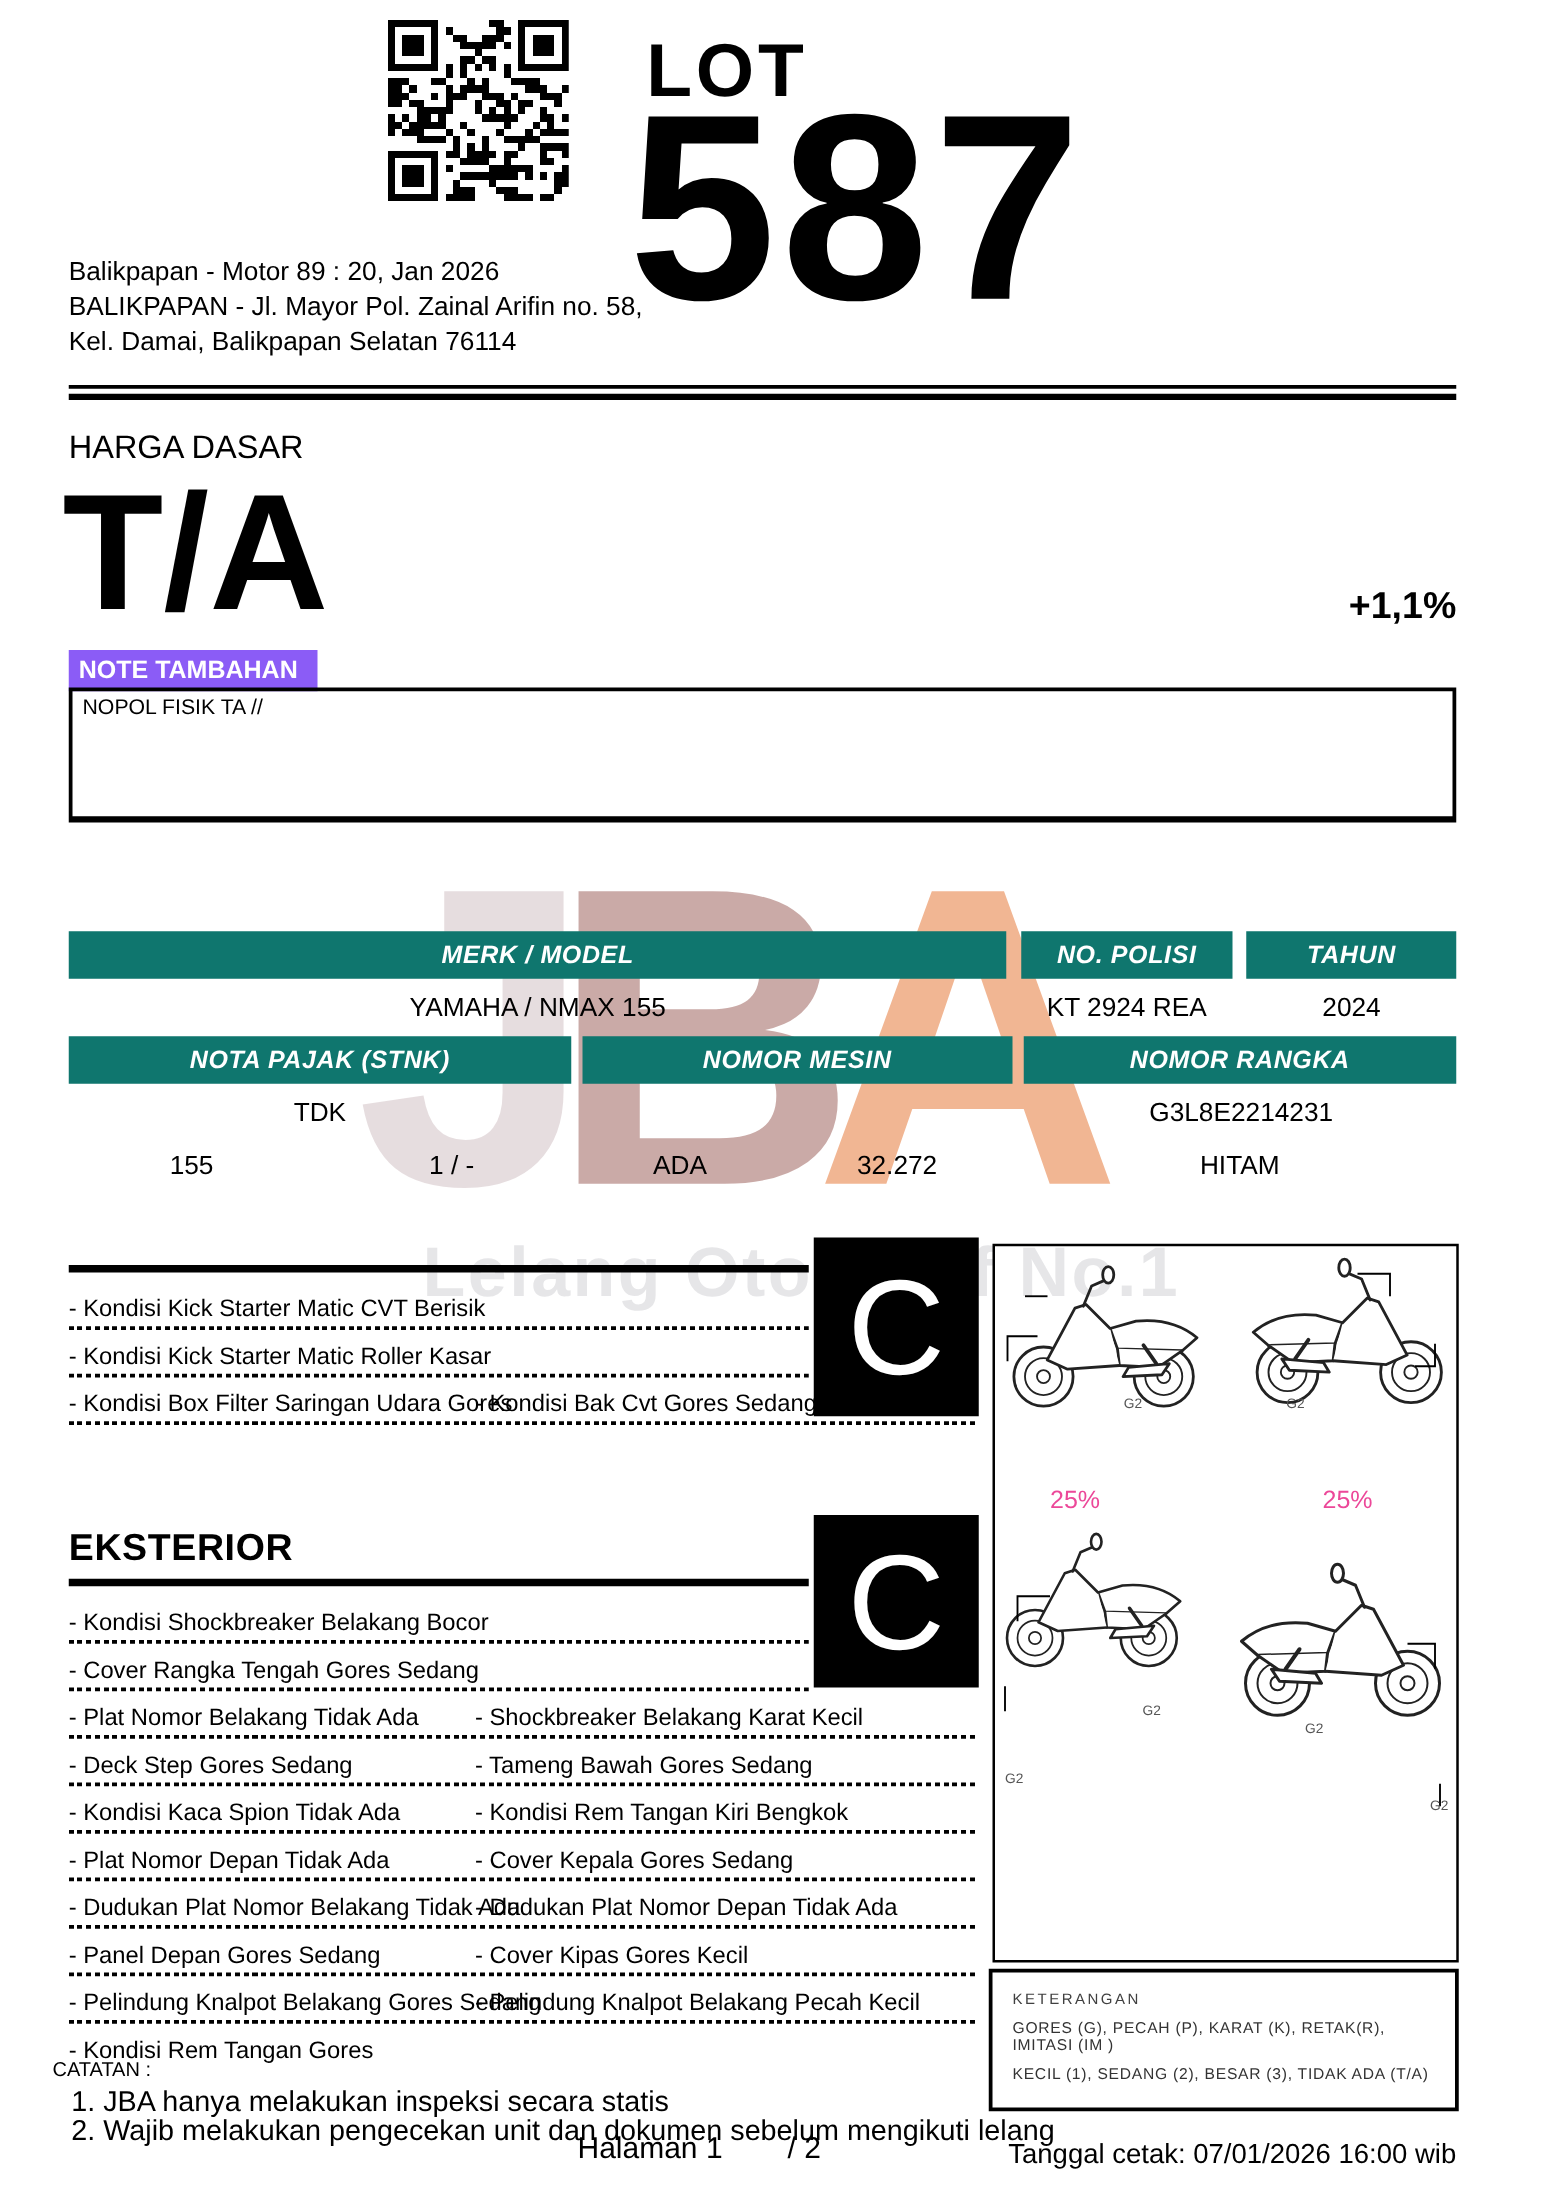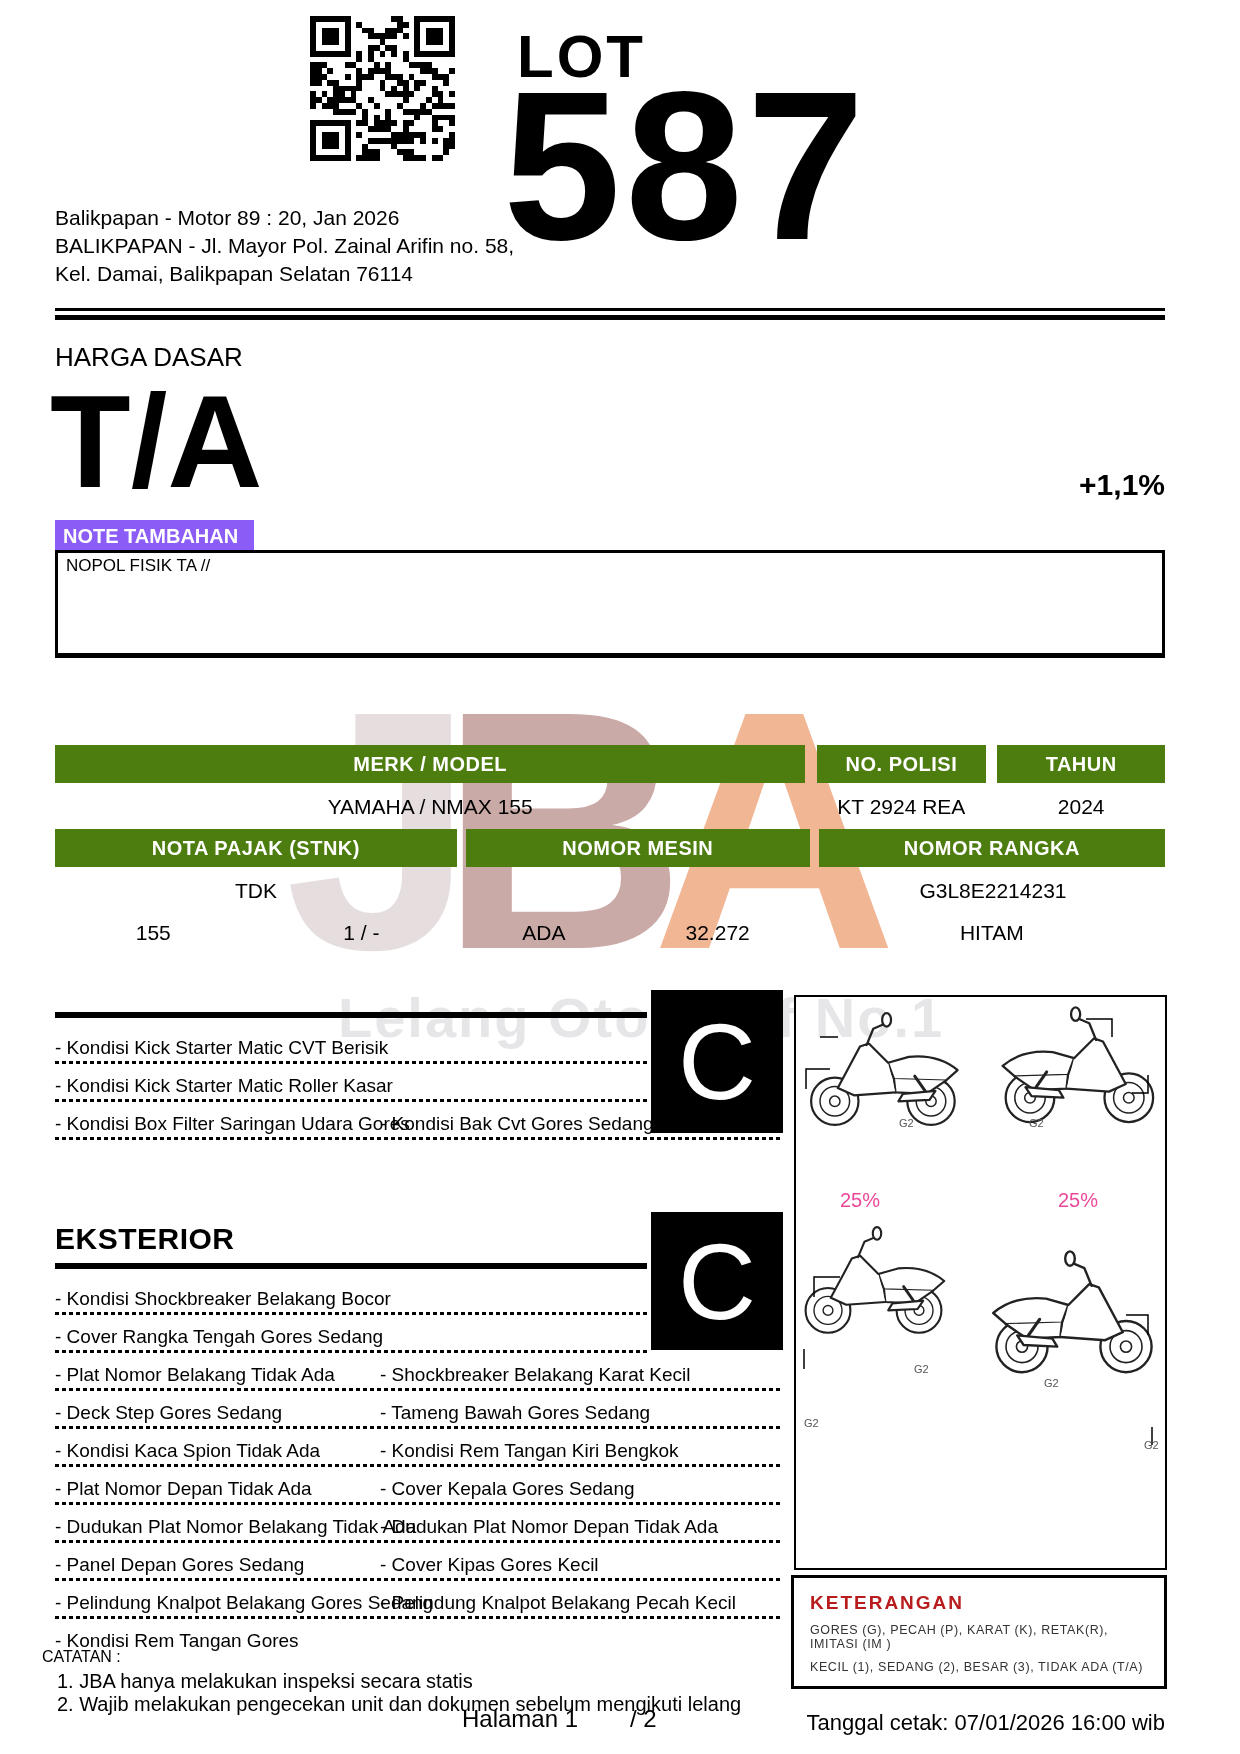--- a/index.html
+++ b/index.html
@@ -27,21 +27,21 @@
 
   .note-label{left:55px;top:520px;background:#8b5cf6;color:#fff;font-size:20px;font-weight:bold;padding:5px 16px 5px 8px;}
   .note-box{left:55px;top:550px;width:1110px;height:108px;border:3px solid #000;border-bottom-width:5px;box-sizing:border-box;}
   .note-content{padding:3px 8px;font-size:17px;}
 
   
   .spec{left:55px;top:745px;width:1110px;}
   .spec-row{display:flex;justify-content:space-between;gap:7px;}
   .hrow{height:38px;margin-bottom:4px;}
   .vrow{height:40px;margin-bottom:2px;}
-  .hcell{background:#4d7c0f;color:#fff;font-weight:bold;font-size:20px;display:flex;align-items:center;justify-content:center;letter-spacing:0.5px;}
+  .hcell{background:#0f766e;color:#fff;font-weight:bold;font-size:20px;display:flex;align-items:center;justify-content:center;letter-spacing:0.5px;font-style:italic;}
   .vcell{font-size:21px;display:flex;align-items:center;justify-content:center;}
   .r1c1{flex:0 0 67.6%}.r1c2{flex:0 0 15.2%}.r1c3{flex:0 0 15.1%}
   .r2c1{flex:0 0 36.2%}.r2c2{flex:0 0 31.0%}.r2c3{flex:0 0 31.2%}
   .r3c1{flex:0 0 17.7%}.r3c2{flex:0 0 18.4%}.r3c3{flex:0 0 13.1%}.r3c4{flex:0 0 16.8%}.r3c5{flex:0 0 31.2%}
 
   
   .section{width:725px;}
   .sec-mesin{left:55px;top:1005px;}
   .sec-eks{left:55px;top:1222px;}
   .sec-title{font-size:30px;font-weight:bold;letter-spacing:0.5px;}
@@ -66,26 +66,26 @@
   .gmark{position:absolute;font-size:11px;color:#555;}
   .gm1{left:103px;top:120px;}
   .gm2{left:233px;top:120px;}
   .gm3{left:118px;top:366px;}
   .gm4{left:248px;top:380px;}
   .gm5{left:8px;top:420px;}
   .gm6{left:348px;top:442px;}
 
   
   .keterangan{left:791px;top:1575px;width:376px;height:114px;border:3px solid #000;box-sizing:border-box;padding:14px 16px;}
-  .ket-title{font-size:19px;font-weight:bold;letter-spacing:2px;color:#b91c1c;}
+  .ket-title{font-size:12px;font-weight:normal;letter-spacing:2px;color:#404040;}
   .ket-line{font-size:12.5px;color:#333;margin-top:9px;letter-spacing:0.6px;}
 
   
   .catatan{left:42px;top:1648px;font-size:16px;}
-  .catatan .cat-items{margin-top:4px;padding-left:15px;font-size:20px;line-height:23px;}
+  .catatan .cat-items{margin-top:4px;padding-left:15px;font-size:23px;line-height:23px;}
   .page-num{left:462px;top:1705px;font-size:24px;}
   .page-total{left:630px;top:1705px;font-size:24px;}
   .printed{right:75px;top:1710px;font-size:22px;}
 </style>
 </head>
 <body>
 
 <div class="wm-letters"><span class="wm-j">J</span><span class="wm-b">B</span><span class="wm-a">A</span></div>
 <div class="wm-tagline">Lelang Otomotif No.1</div>
 

